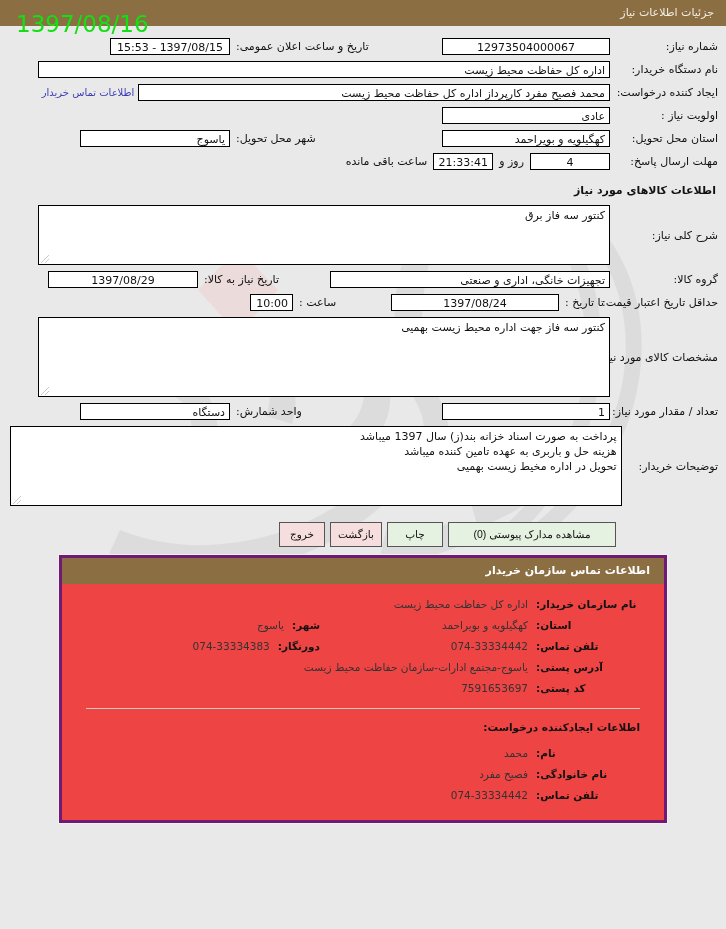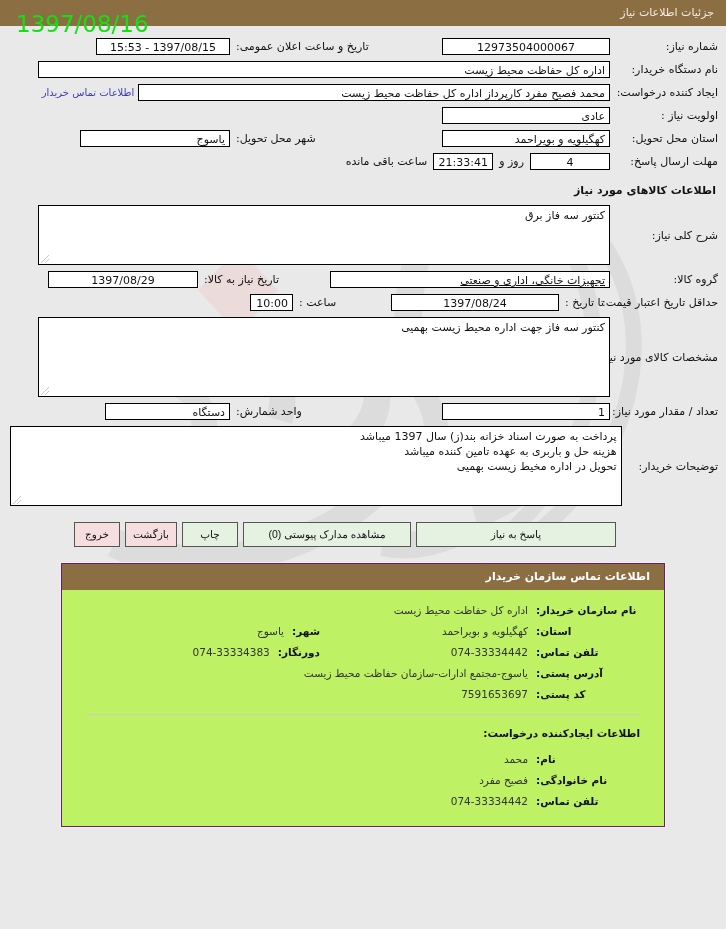--- a/index.html
+++ b/index.html
@@ -146,24 +146,24 @@
     box-sizing:border-box;
     padding:0 4px;
     white-space:nowrap;
   }
   .btn.danger{background:#f7dede;}
 
   
   .card{
     position:relative;
     z-index:2;
-    margin:16px auto 0 auto;
+    margin:8px auto 0 auto;
     width:602px;
-    background:#bef264;
-    border:1px solid #701a75;
+    background:#ef4444;
+    border:3px solid #701a75;
     box-shadow:0 0 0 1px #f2f0ec;
   }
   .card .cardhead{
     background:#8c6e43;
     color:#fff;
     font-size:11px;
     font-weight:bold;
     height:26px;
     line-height:26px;
     padding:0 14px;
@@ -238,21 +238,21 @@
   <span class="title">جزئیات اطلاعات نیاز</span>
 </div>
 <div class="datestamp">1397/08/16</div>
 
 <div class="sheet" style="padding-top:12px;">
 
   <div class="row">
     <span class="lbl w1">شماره نیاز:</span>
     <span class="box center" style="width:168px;">12973504000067</span>
     <span class="mid" style="width:200px;text-align:left;">تاریخ و ساعت اعلان عمومی:</span>
-    <span class="box center" style="width:134px;">1397/08/15 - 15:53</span>
+    <span class="box center" style="width:120px;">1397/08/15 - 15:53</span>
   </div>
 
   <div class="row">
     <span class="lbl w1">نام دستگاه خریدار:</span>
     <span class="box" style="width:572px;">اداره کل حفاظت محیط زیست</span>
   </div>
 
   <div class="row">
     <span class="lbl w1">ایجاد کننده درخواست:</span>
     <span class="box" style="width:472px;">محمد فصیح مفرد کارپرداز اداره کل حفاظت محیط زیست</span>
@@ -286,21 +286,21 @@
   <div class="row" style="align-items:center;">
     <span class="lbl w1">شرح کلی نیاز:</span>
     <span class="ta" style="width:572px;height:60px;">
       <span>کنتور سه فاز برق</span>
       <span class="grip"></span>
     </span>
   </div>
 
   <div class="row">
     <span class="lbl w1">گروه کالا:</span>
-    <span class="box" style="width:280px;text-decoration:underline;">تجهیزات خانگی، اداری و صنعتی</span>
+    <span class="box" style="width:280px;">تجهیزات خانگی، اداری و صنعتی</span>
     <span class="mid" style="width:120px;text-align:left;">تاریخ نیاز به کالا:</span>
     <span class="box center" style="width:150px;">1397/08/29</span>
   </div>
 
   <div class="row">
     <span class="lbl" style="width:108px;">حداقل تاریخ اعتبار قیمت:</span>
     <span class="mid">تا تاریخ :</span>
     <span class="box center" style="width:168px;">1397/08/24</span>
     <span class="mid" style="width:86px;text-align:left;">ساعت :</span>
     <span class="box center" style="width:40px;padding-left:37px;">10:00</span>
@@ -311,35 +311,34 @@
     <span class="ta" style="width:572px;height:80px;">
       <span>کنتور سه فاز جهت اداره محیط زیست بهمیی</span>
       <span class="grip"></span>
     </span>
   </div>
 
   <div class="row">
     <span class="lbl w1">تعداد / مقدار مورد نیاز:</span>
     <span class="box" style="width:168px;">1</span>
     <span class="mid" style="width:200px;text-align:left;">واحد شمارش:</span>
-    <span class="box" style="width:125px;padding-left:12px;">دستگاه</span>
+    <span class="box" style="width:150px;padding-left:12px;">دستگاه</span>
   </div>
 
   <div class="row" style="align-items:center;">
     <span class="lbl w1">توضیحات خریدار:</span>
     <span class="ta" style="width:684px;height:80px;">
       <span>پرداخت به صورت اسناد خزانه بند(ز) سال 1397 میباشد</span><br>
       <span>هزینه حل و باربری به عهده تامین کننده میباشد</span><br>
       <span>تحویل در اداره مخیط زیست بهمیی</span>
       <span class="grip"></span>
     </span>
   </div>
 
   <div class="btnrow" style="padding-right:110px;">
-    <button class="btn" style="width:200px;">پاسخ به نیاز</button>
     <button class="btn" style="width:168px;">مشاهده مدارک پیوستی (0)</button>
     <button class="btn" style="width:56px;">چاپ</button>
     <button class="btn danger" style="width:52px;">بازگشت</button>
     <button class="btn danger" style="width:46px;">خروج</button>
   </div>
 
 </div>
 
 <div class="card">
   <div class="cardhead">اطلاعات تماس سازمان خریدار</div>

